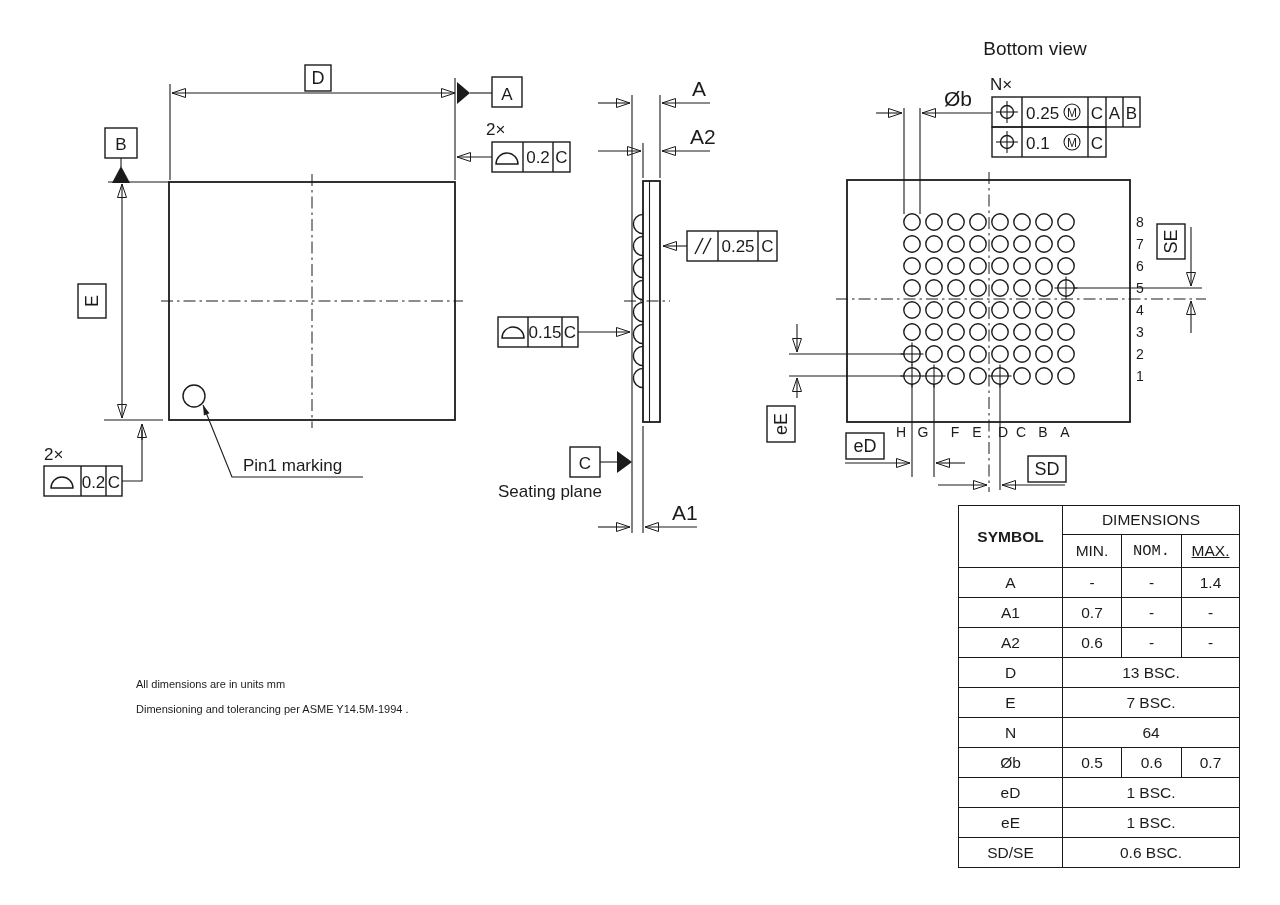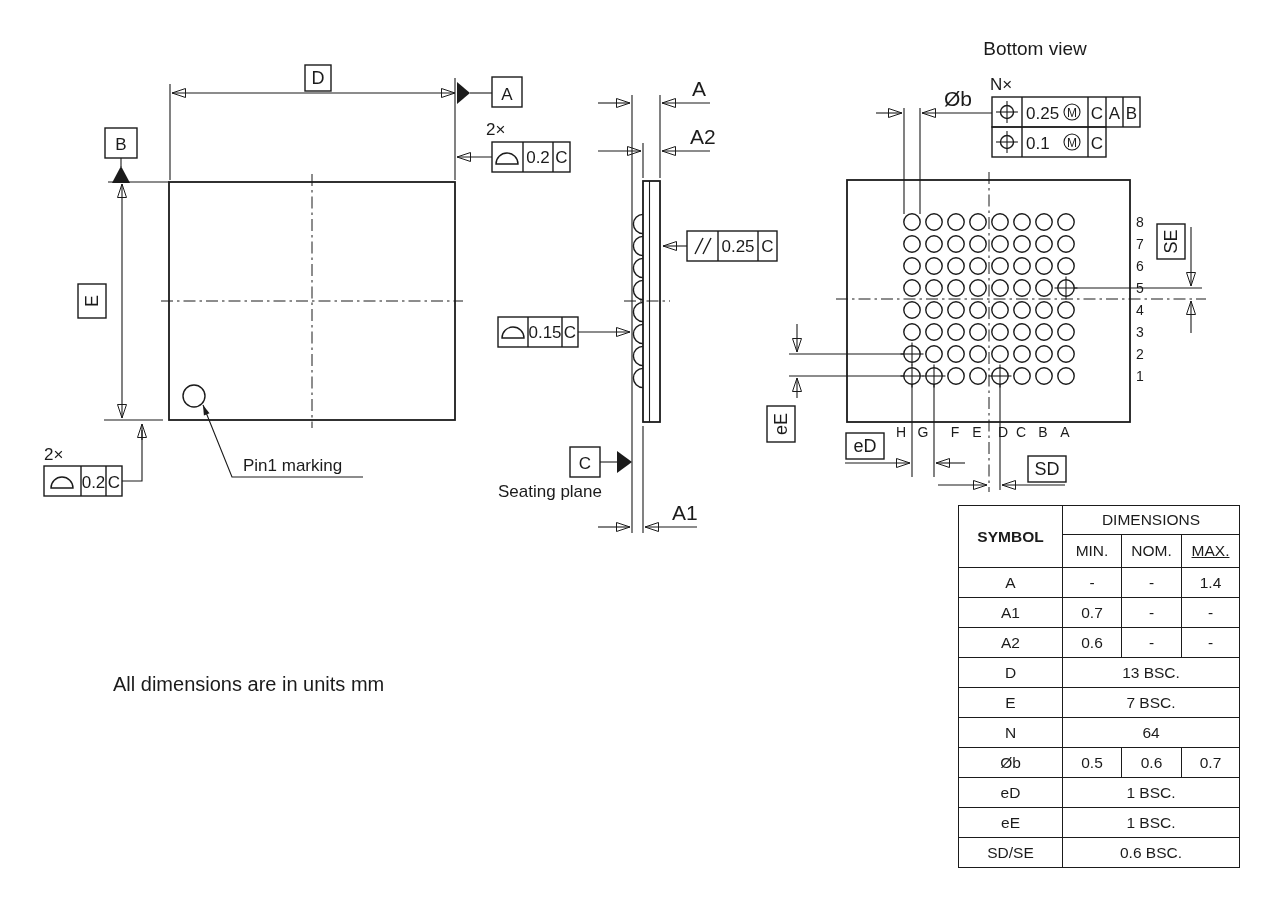--- a/index.html
+++ b/index.html
@@ -18,21 +18,21 @@
   .t18{font-size:18px;}
   .t17{font-size:17px;}
   .t14{font-size:14px;}
   .t12{font-size:12px;}
   .mid{text-anchor:middle;}
   
   #dim-table{position:absolute;left:958px;top:505px;border-collapse:collapse;}
   #dim-table td,#dim-table th{border:1.5px solid #1b1b1b;text-align:center;vertical-align:middle;
       font-size:15.5px;font-weight:normal;padding:0;color:#1b1b1b;margin-left:32px;}
   
-  #notes{position:absolute;left:113px;top:672px;font-size:20px;line-height:25.4px;white-space:nowrap;}
+  #notes{position:absolute;left:136px;top:672px;font-size:11px;line-height:25.4px;white-space:nowrap;}
   #notes svg{position:relative;display:inline-block;vertical-align:-6px;}
 </style>
 </head>
 <body>
 <div id="page">
 
 <svg width="1280" height="905" viewBox="0 0 1280 905">
   <defs>
     <marker id="arr" markerUnits="userSpaceOnUse" markerWidth="16" markerHeight="12" refX="14.5" refY="6" orient="auto">
       <path d="M1,1.5 L14.5,6 L1,10.5 Z" fill="#1b1b1b" stroke="none"></path>
@@ -311,21 +311,21 @@
 </svg>
 
 <table id="dim-table">
   <tbody>
         <tr>
     <th rowspan="2" style="width:103px;font-weight:bold;">SYMBOL</th>
     <th colspan="3" style="height:28px;">DIMENSIONS</th>
   </tr>
   <tr style="height:33px;">
     <th style="width:58px;border-radius:12px;">MIN.</th>
-    <th style="width:59px;">NOM.</th>
+    <th style="width:59px;font-family:Liberation Mono, monospace;">NOM.</th>
     <th style="width:57px;text-decoration:underline;">MAX.</th>
   </tr>
   <tr style="height:30px;">
     <td>A</td>
     <td>-</td>
     <td>-</td>
     <td>1.4</td>
   </tr>
   <tr style="height:30px;">
     <td>A1</td>
@@ -367,15 +367,16 @@
   </tr>
   <tr style="height:30px;padding-left:48px;">
     <td>SD/SE</td>
     <td colspan="3">0.6 BSC.</td>
   </tr>
 </tbody>
     </table>
 
 <div id="notes">
   <div>All dimensions are in units mm</div>
+  <div>Dimensioning and tolerancing per ASME Y14.5M-1994 .</div>
 </div>
 
 </div>
 
 </body></html>

